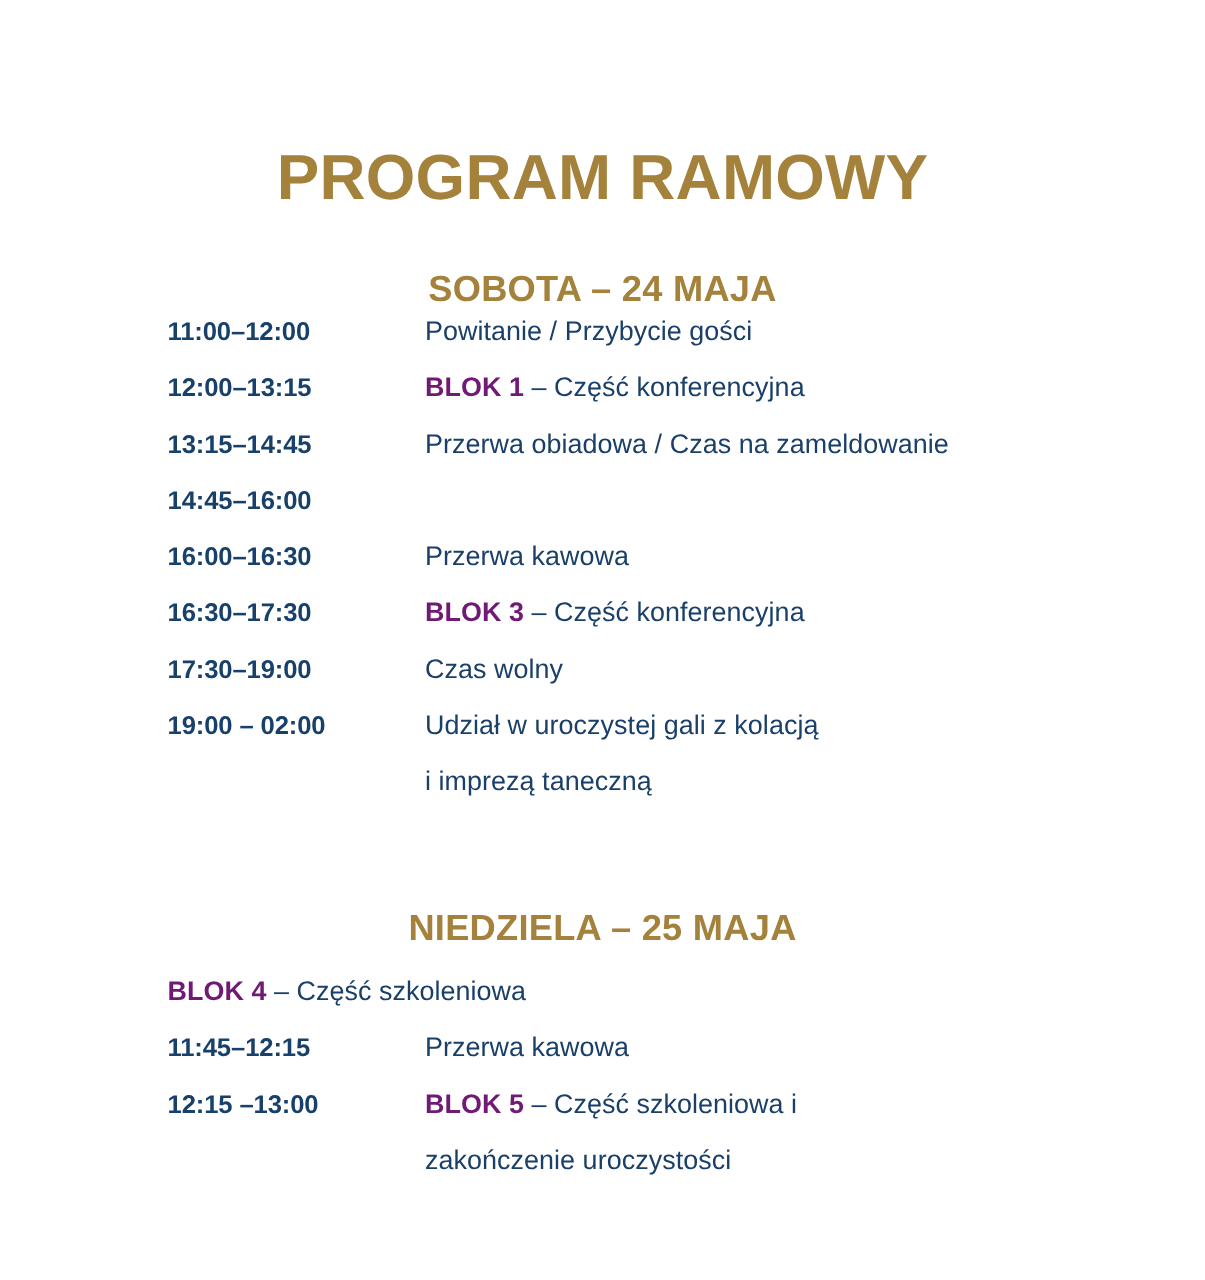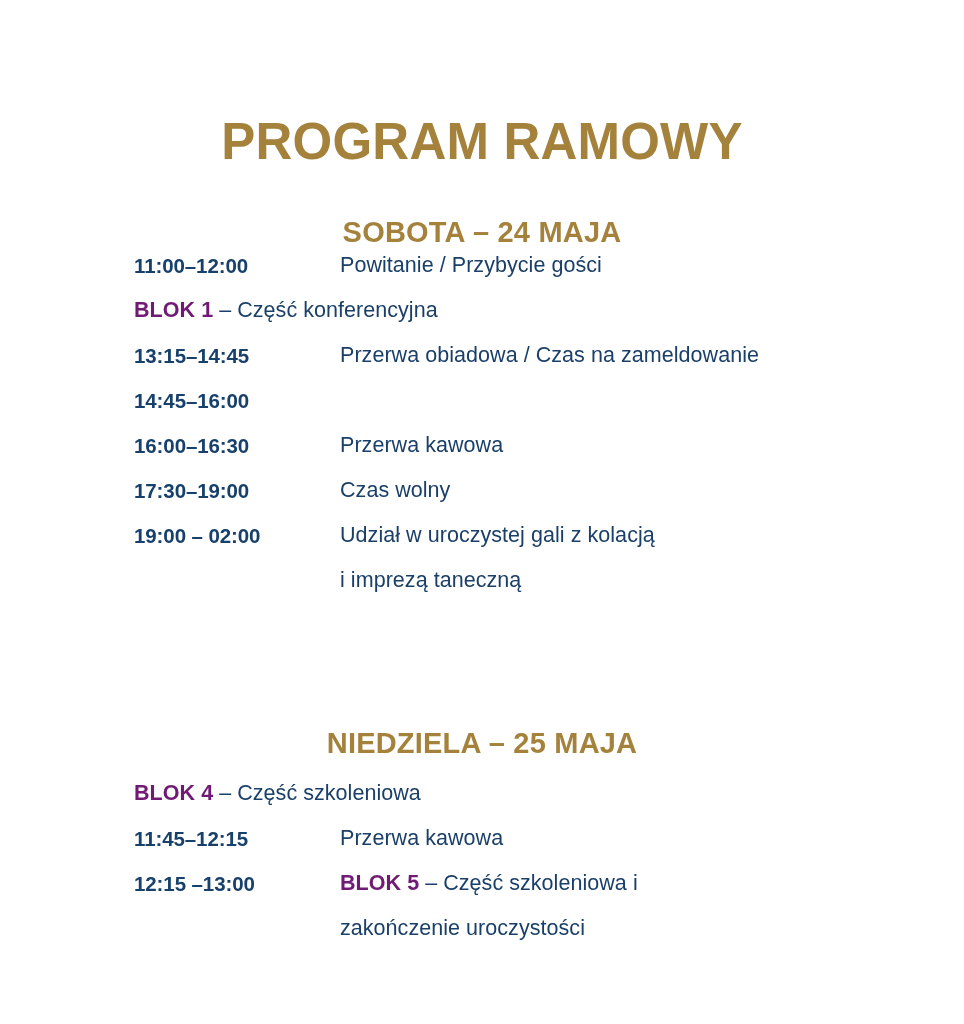--- a/index.html
+++ b/index.html
@@ -111,32 +111,37 @@
   <h1 class="main-title">PROGRAM RAMOWY</h1>
 
   <h2 class="day-header saturday">SOBOTA – 24 MAJA</h2>
 
   <div class="schedule-group saturday">
       <div class="row">
         <div class="row-time">11:00–12:00</div>
         <div class="row-desc"><span>Powitanie / Przybycie gości</span></div>
       </div>
       <div class="row">
+        <div class="row-time">12:00–13:15</div>
         <div class="row-desc"><span class="lead">BLOK 1</span><span> – Część konferencyjna</span></div>
       </div>
       <div class="row">
         <div class="row-time">13:15–14:45</div>
         <div class="row-desc"><span>Przerwa obiadowa / Czas na zameldowanie</span></div>
       </div>
       <div class="row">
         <div class="row-time">14:45–16:00</div>
       </div>
       <div class="row">
         <div class="row-time">16:00–16:30</div>
         <div class="row-desc"><span>Przerwa kawowa</span></div>
+      </div>
+      <div class="row">
+        <div class="row-time">16:30–17:30</div>
+        <div class="row-desc"><span class="lead">BLOK 3</span><span>  – Część konferencyjna</span></div>
       </div>
       <div class="row">
         <div class="row-time">17:30–19:00</div>
         <div class="row-desc"><span>Czas wolny</span></div>
       </div>
       <div class="row multiline">
         <div class="row-time">19:00 – 02:00</div>
         <div class="row-desc"><span>Udział w uroczystej gali z kolacją</span><span class="cont">i imprezą taneczną</span></div>
       </div>
     </div>

